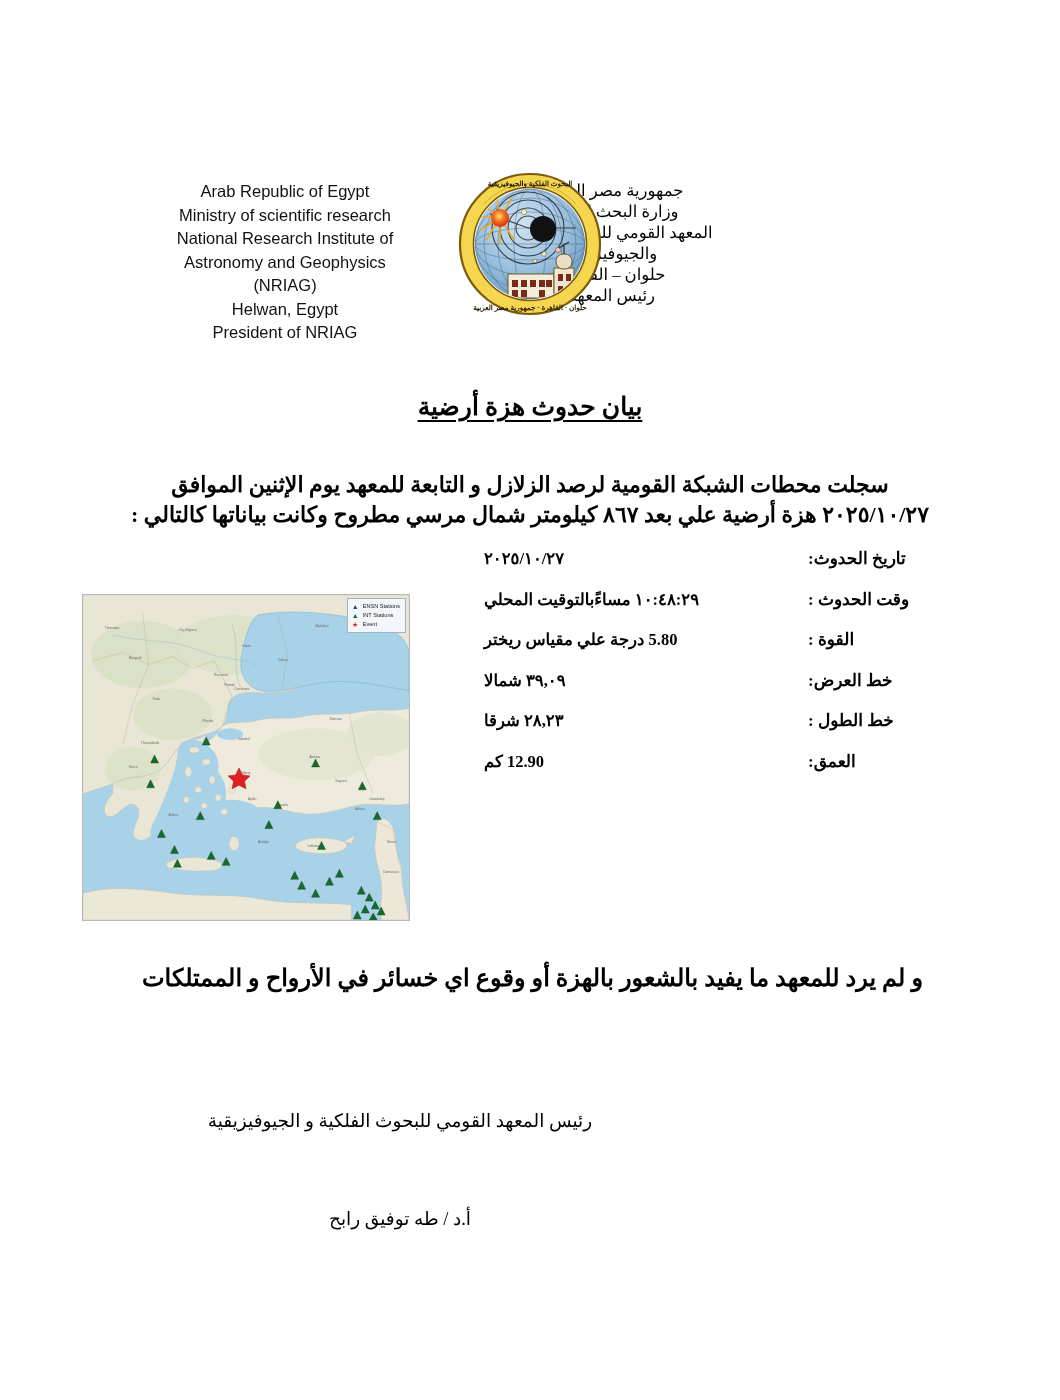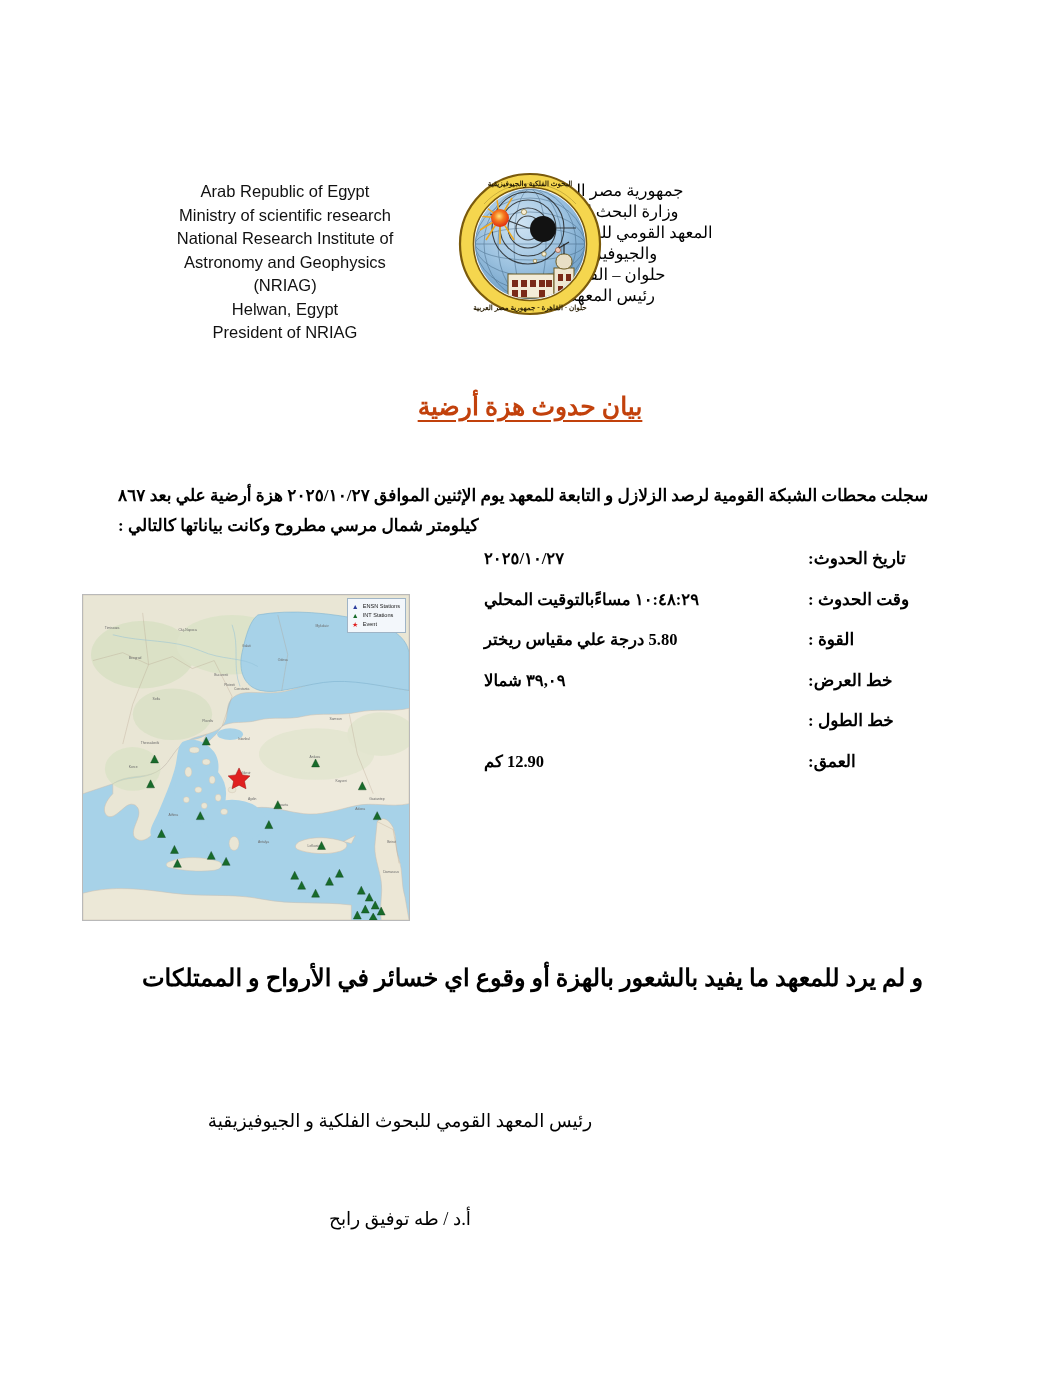--- a/index.html
+++ b/index.html
@@ -59,36 +59,36 @@
   
   .doc-title {
     position: absolute;
     top: 392px;
     left: 0;
     width: 1060px;
     text-align: center;
     direction: rtl;
     font-size: 25px;
     font-weight: bold;
-    color: #c2410c;
+    color: #000000;
   }
   .doc-title span {
     text-decoration: underline;
     text-underline-offset: 5px;
   }
 
   
   .intro {
     position: absolute;
-    top: 481px;
+    top: 470px;
     left: 118px;
     width: 824px;
     direction: rtl;
-    text-align: left;
-    font-size: 17px;
+    text-align: center;
+    font-size: 22px;
     font-weight: bold;
     line-height: 30px;
   }
 
   
   .map-box {
     position: absolute;
     left: 82px;
     top: 594px;
     width: 328px;
@@ -490,20 +490,21 @@
   <div class="data-row">
     <div class="data-label">القوة :</div>
     <div class="data-value">5.80 درجة علي  مقياس ريختر</div>
   </div>
   <div class="data-row">
     <div class="data-label">خط العرض:</div>
     <div class="data-value">٣٩,٠٩  شمالا</div>
   </div>
   <div class="data-row">
     <div class="data-label">خط الطول :</div>
+    <div class="data-value">٢٨,٢٣ شرقا</div>
   </div>
   <div class="data-row">
     <div class="data-label">العمق:</div>
     <div class="data-value">12.90   كم</div>
   </div>
 </div>
 
 <div class="closing">و لم يرد للمعهد ما يفيد بالشعور بالهزة أو وقوع اي خسائر في الأرواح و الممتلكات</div>
 
 <div class="sig-title">رئيس المعهد القومي للبحوث الفلكية و الجيوفيزيقية</div>

